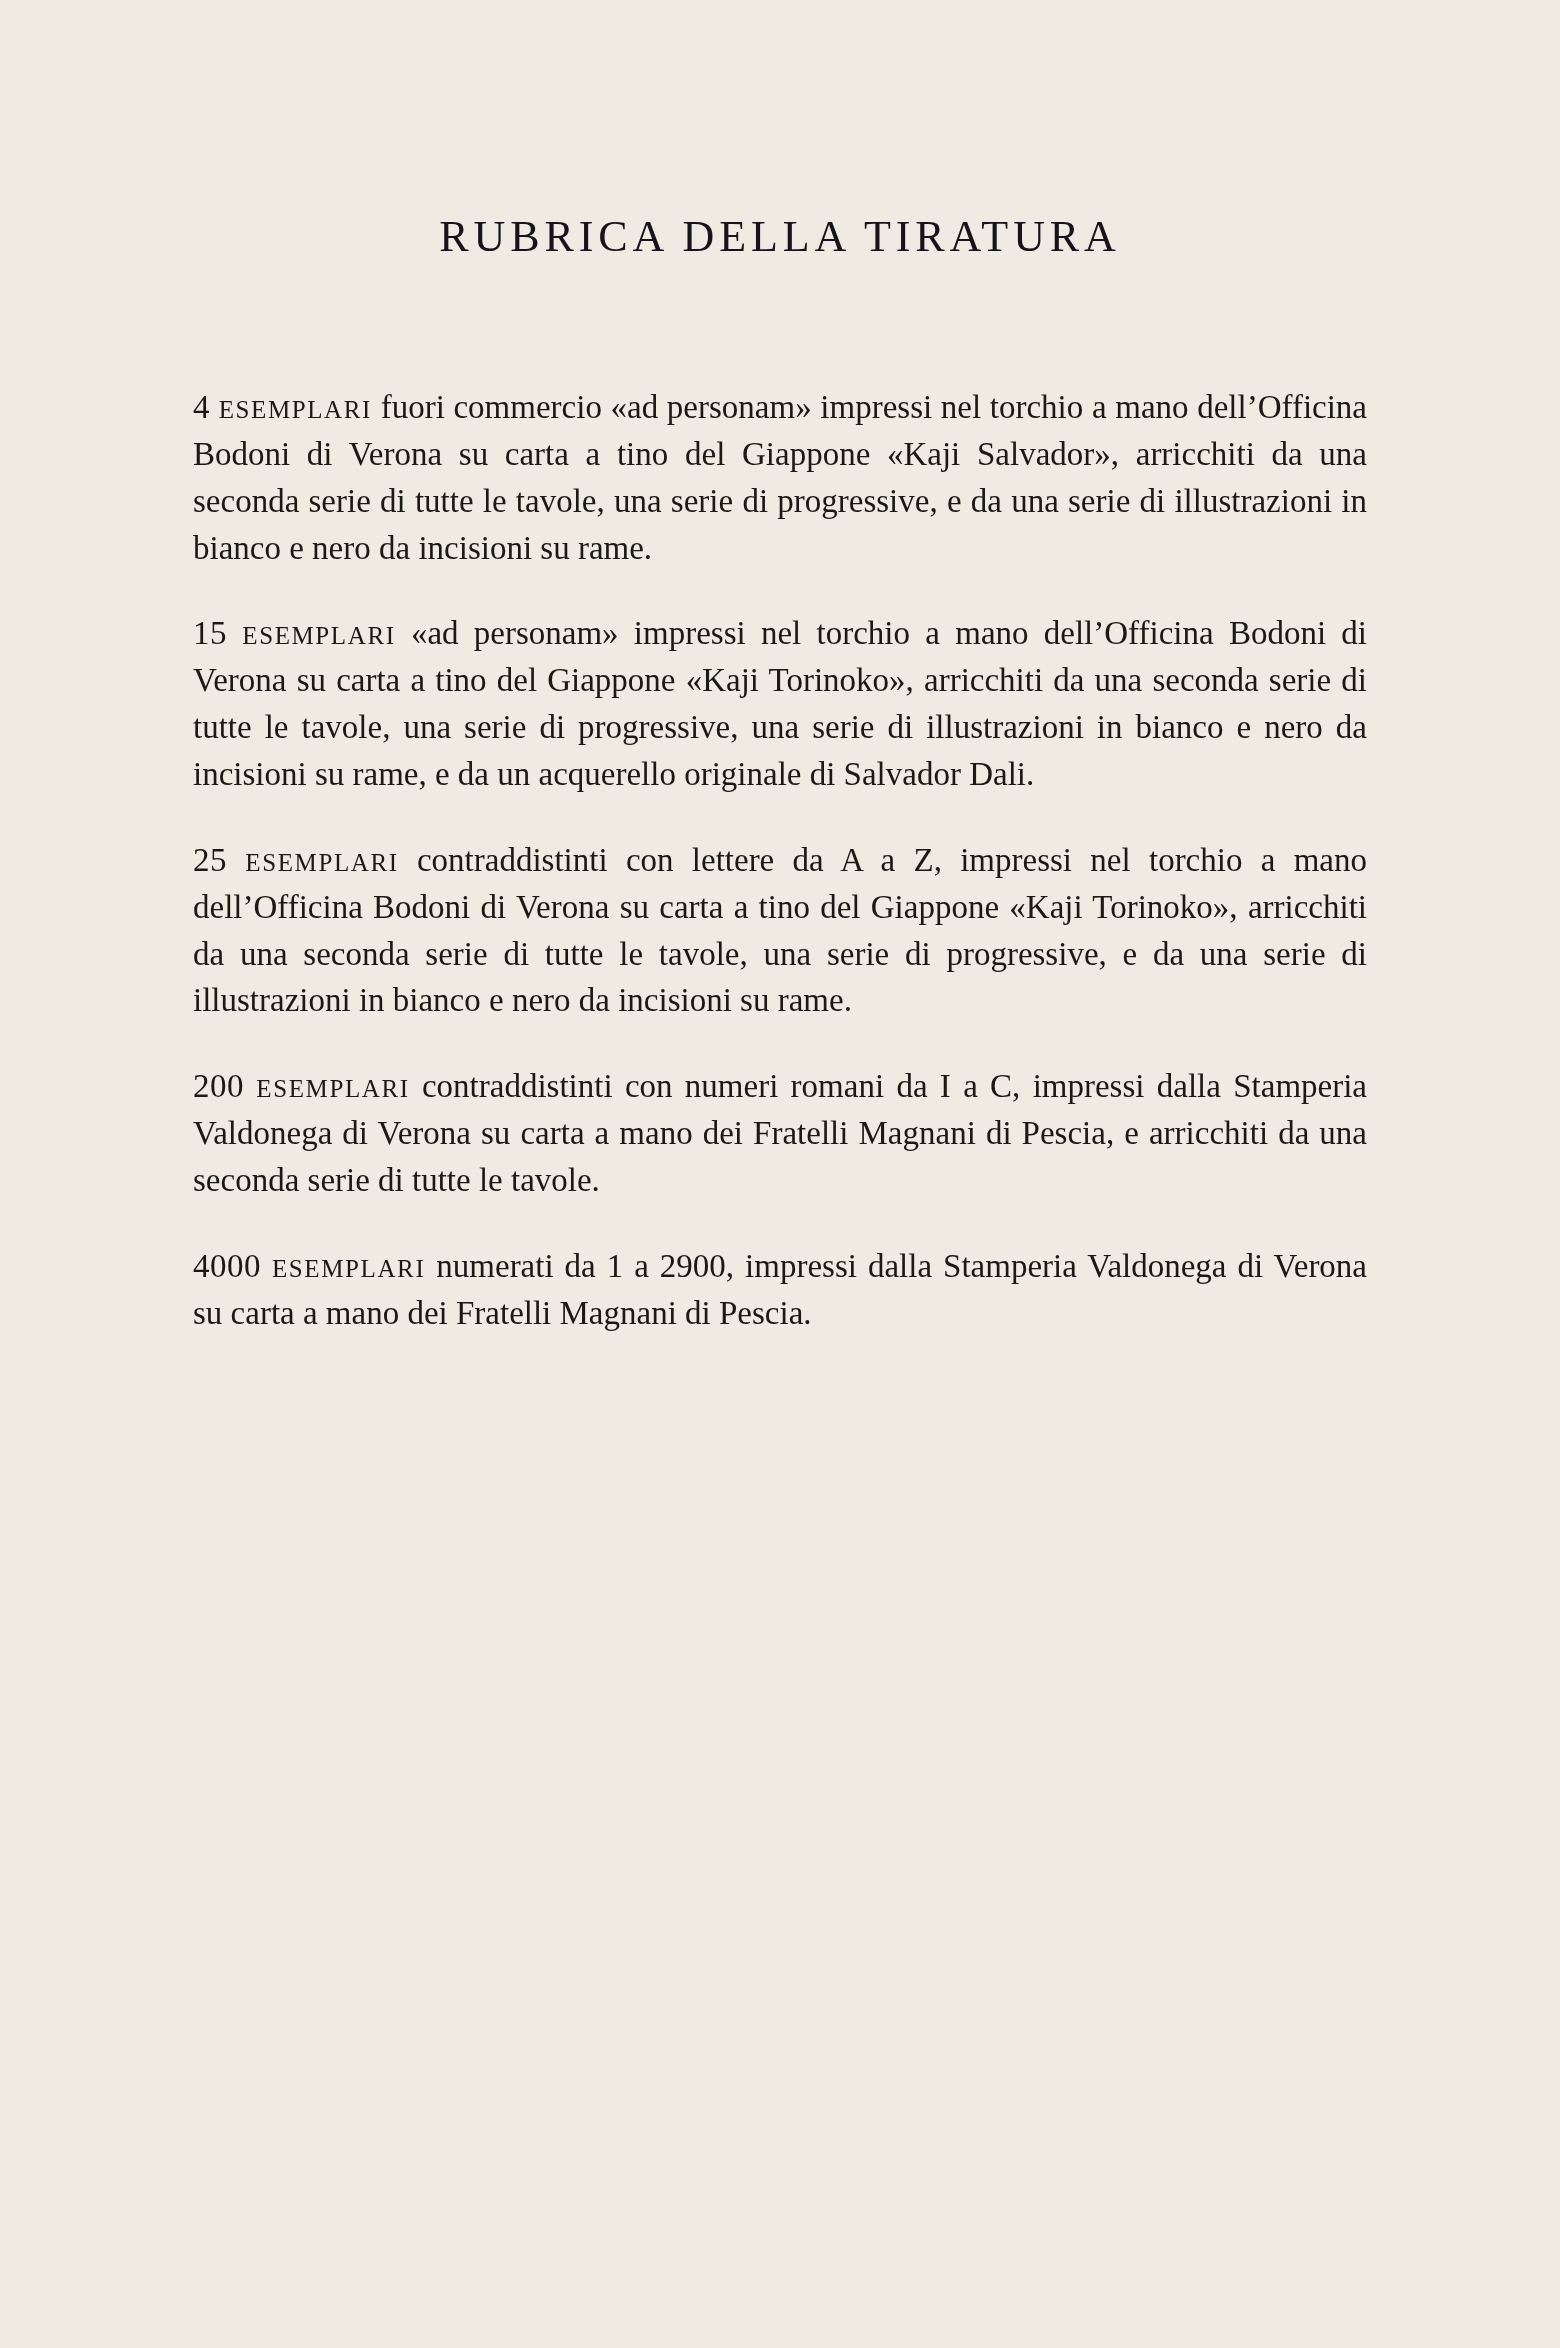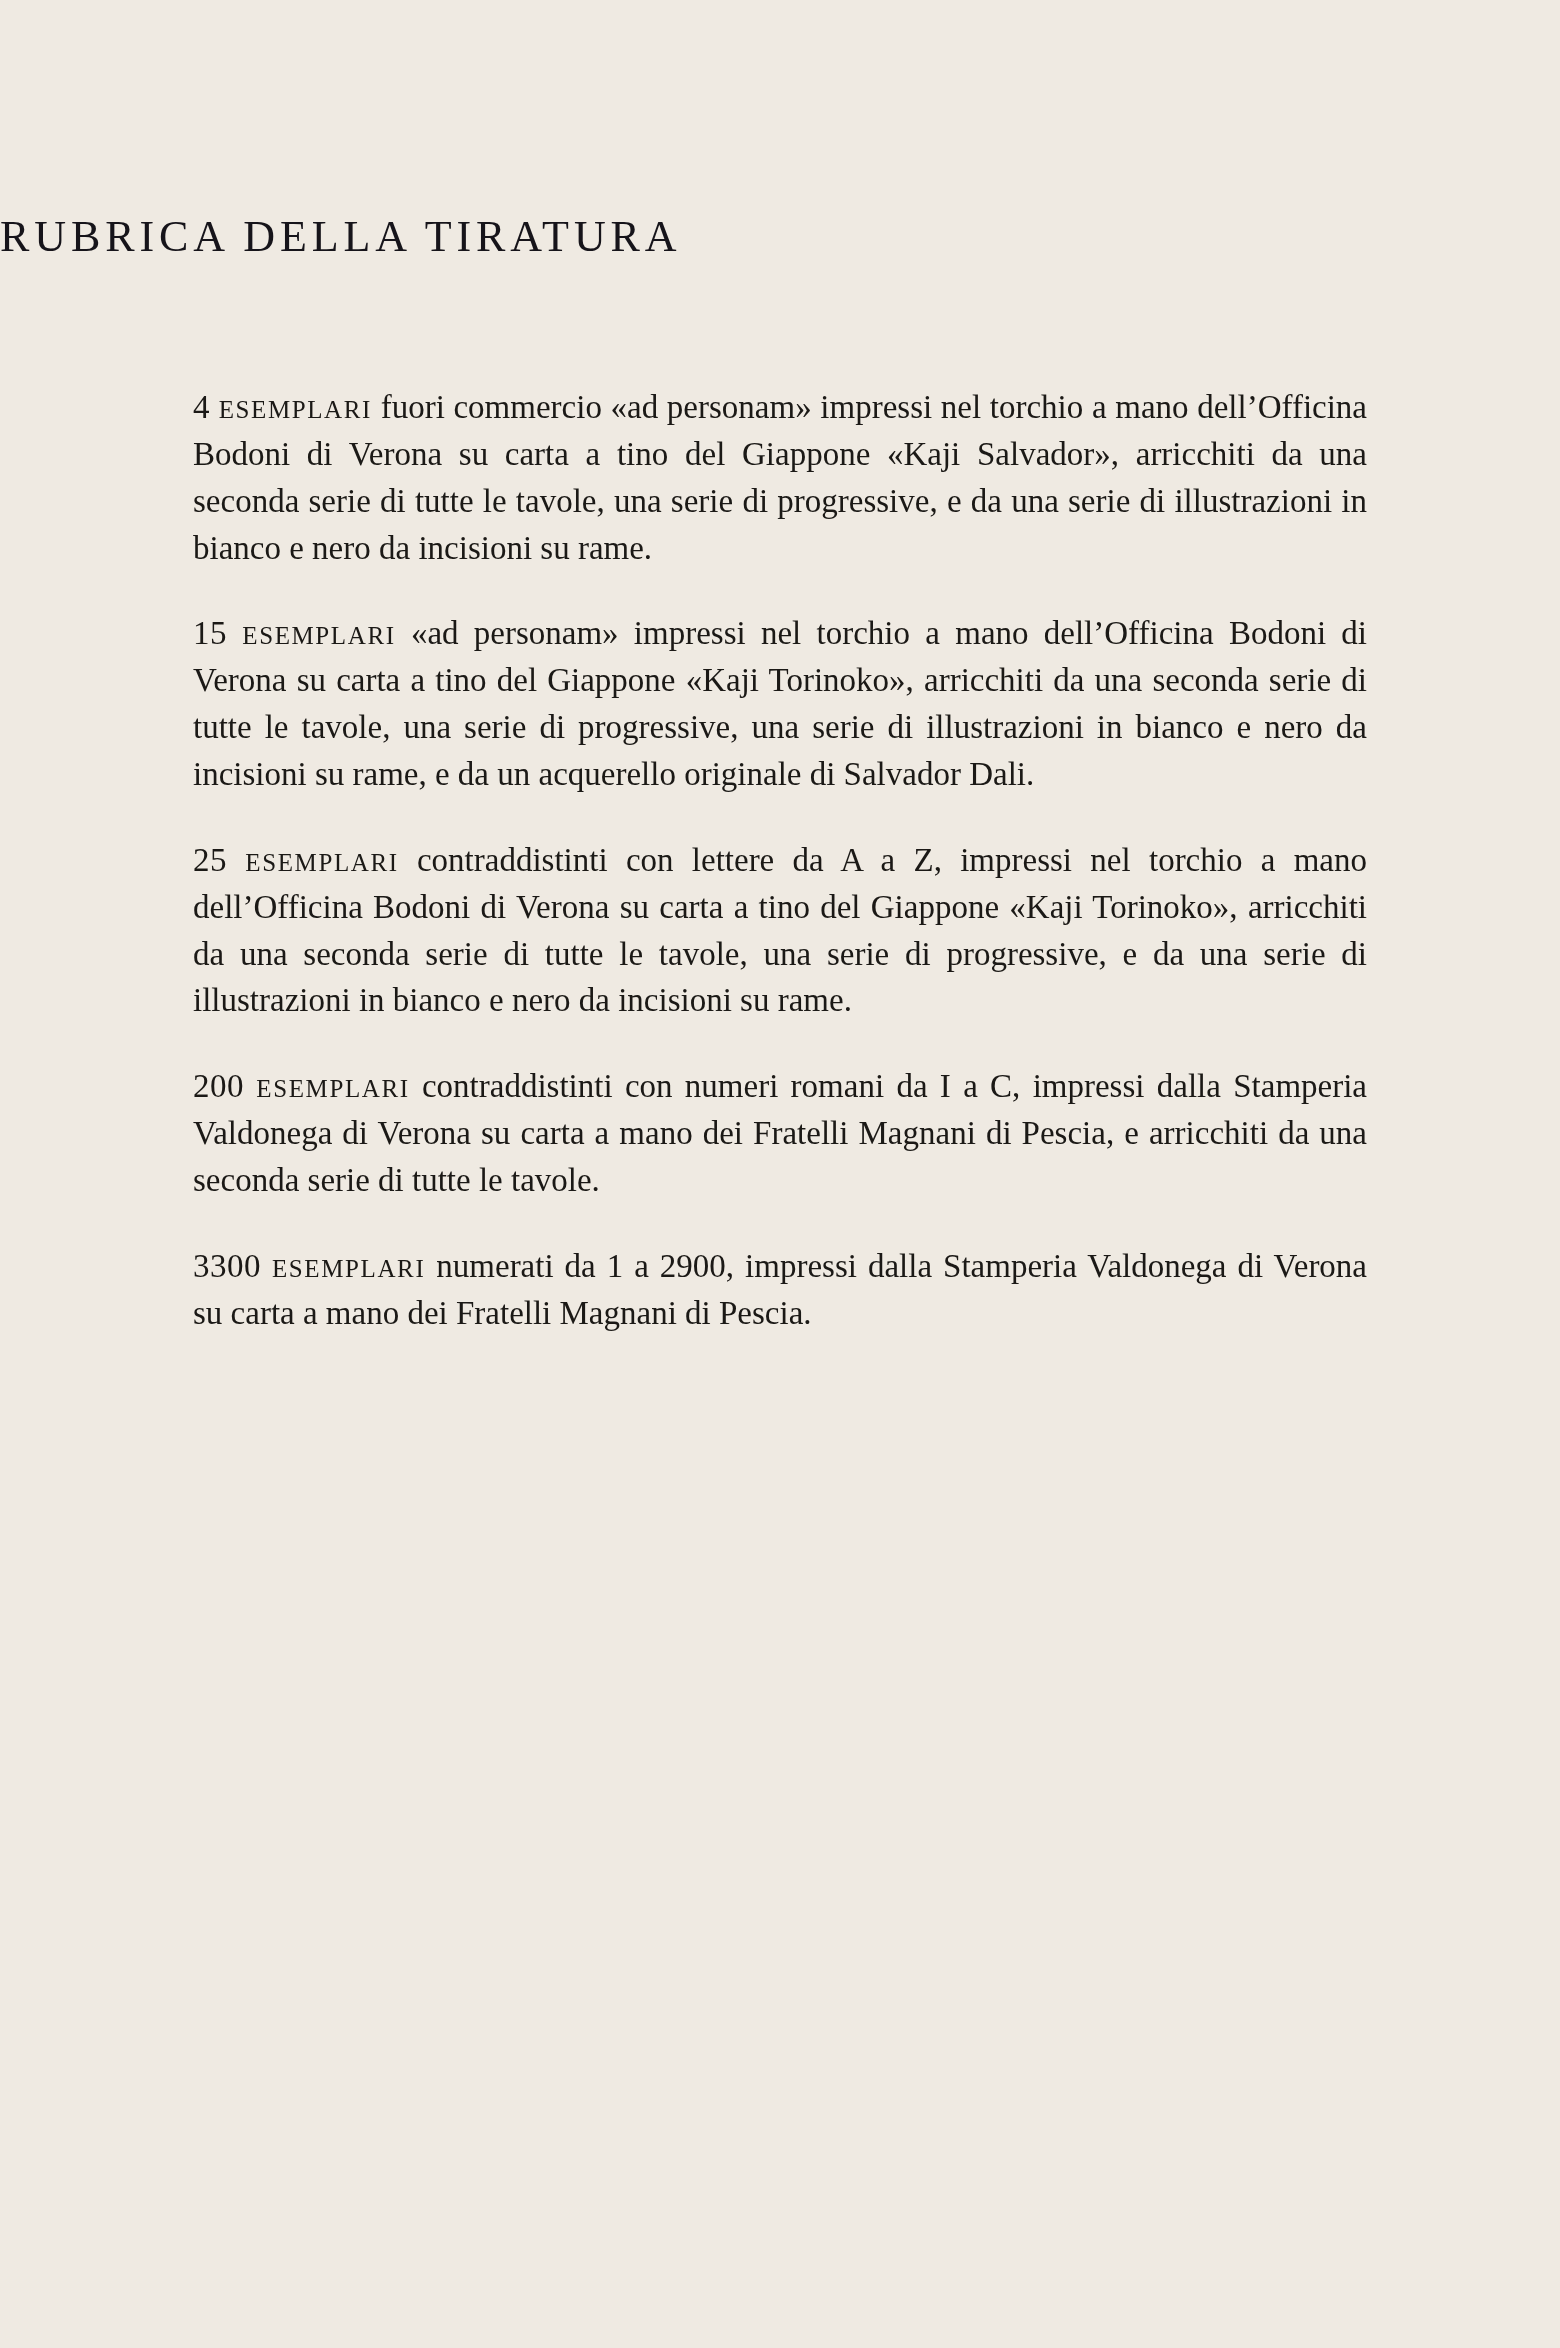--- a/index.html
+++ b/index.html
@@ -16,21 +16,21 @@
   }
   .page {
     position: relative;
     width: 1560px;
     height: 2348px;
     background: #efeae2;
     box-sizing: border-box;
     padding: 0;
   }
   .page-title {
-    text-align: left;
+    text-align: center;
     font-family: "Liberation Serif", serif;
     font-size: 44px;
     letter-spacing: 4.9px;
     font-weight: 400;
     color: #16141a;
     margin: 0;
     padding-top: 215px;
     line-height: 1;
     white-space: pre;
   }
@@ -80,18 +80,18 @@
 
     <p class="para">
       <span class="num">25</span><span> </span><span class="smallcaps">ESEMPLARI</span><span> </span><span>contraddistinti con lettere da A a Z, impressi nel torchio a mano dell’Officina Bodoni di Verona su carta a tino del Giappone «Kaji Torinoko», arricchiti da una seconda serie di tutte le tavole, una serie di progressive, e da una serie di illustrazioni in bianco e nero da incisioni su rame.</span>
     </p>
 
     <p class="para">
       <span class="num">200</span><span> </span><span class="smallcaps">ESEMPLARI</span><span> </span><span>contraddistinti con numeri romani da I a C, impressi dalla Stamperia Valdonega di Verona su carta a mano dei Fratelli Magnani di Pescia, e arricchiti da una seconda serie di tutte le tavole.</span>
     </p>
 
     <p class="para">
-      <span class="num">3300</span><span> </span><span class="smallcaps">ESEMPLARI</span><span> </span><span>numerati da 1 a 2900, impressi dalla Stamperia Valdonega di Verona su carta a mano dei Fratelli Magnani di Pescia.</span>
+      <span class="num">4000</span><span> </span><span class="smallcaps">ESEMPLARI</span><span> </span><span>numerati da 1 a 2900, impressi dalla Stamperia Valdonega di Verona su carta a mano dei Fratelli Magnani di Pescia.</span>
     </p>
 
   </div>
 </div>
 
 
 </body></html>

